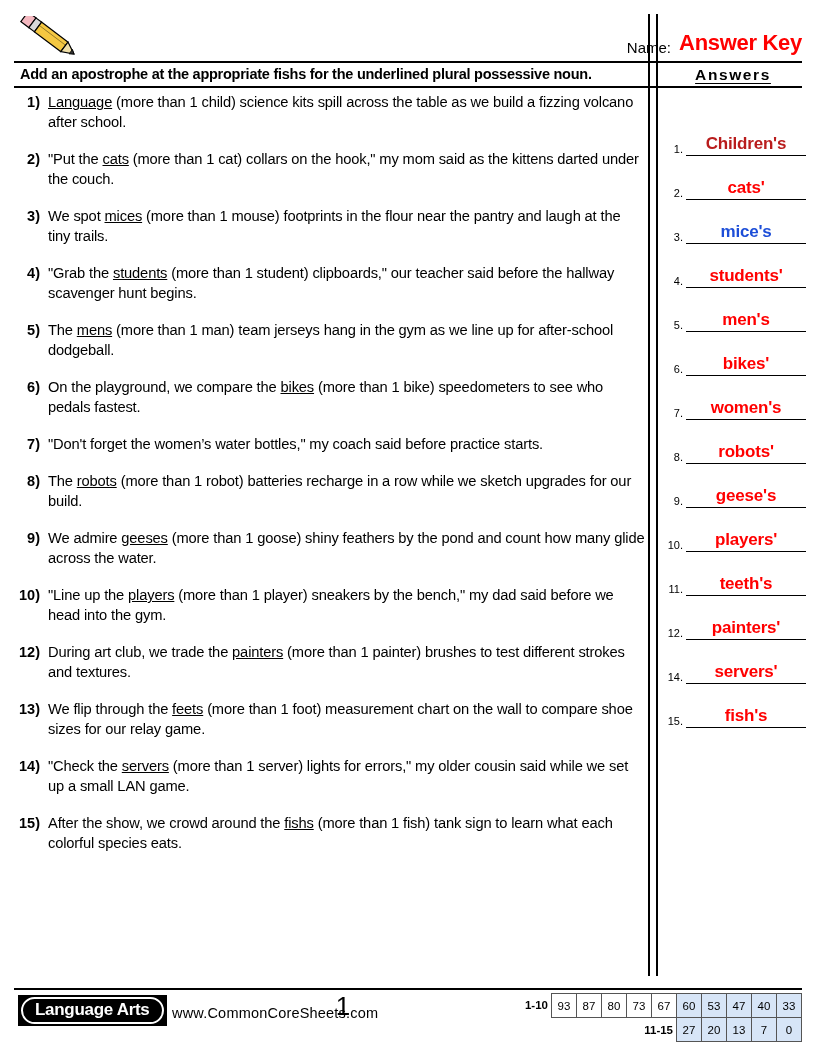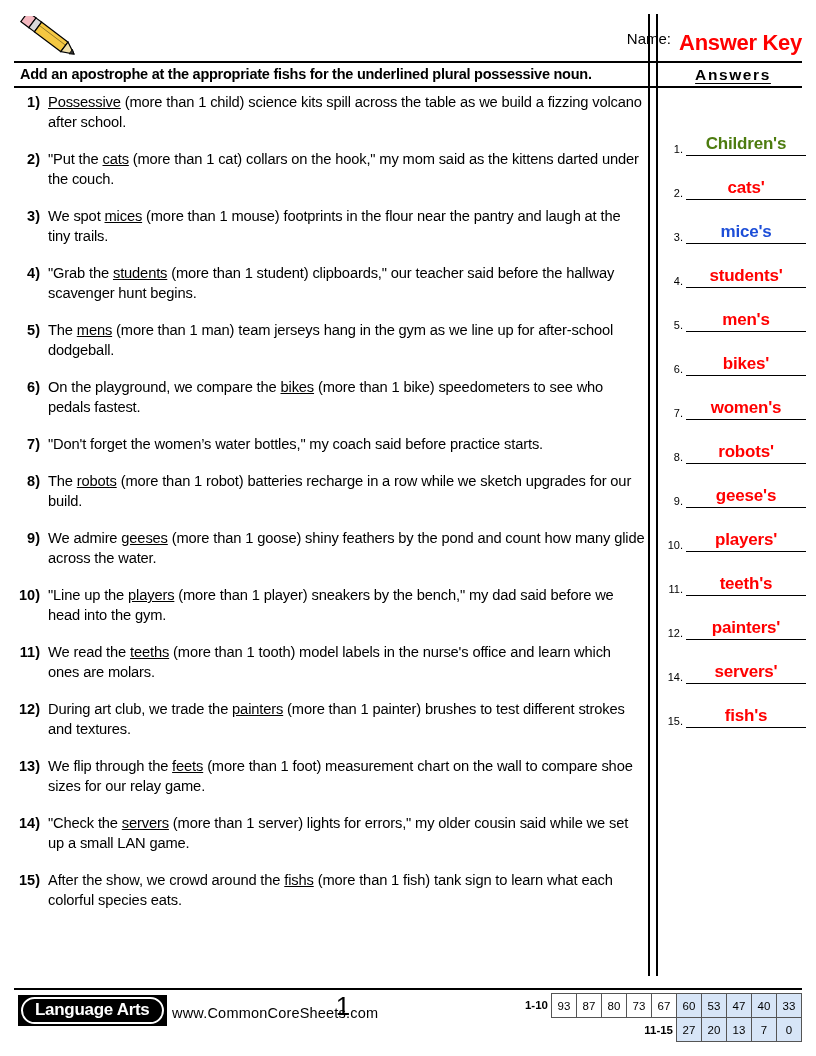--- a/index.html
+++ b/index.html
@@ -32,21 +32,21 @@
     font-size: 17px;
     font-family: "Liberation Sans", sans-serif;
     letter-spacing: -0.1px;
     padding-left: 20px;
     padding-right: 160px;
   }
   #name-block {
     position: absolute;
     right: 14px; top: 30px;
     display: flex;
-    align-items: flex-start;
+    align-items: flex-end;
     gap: 8px;
   }
   #name-label { font-size: 15px; }
   #name-value {
     font-size: 22px;
     font-weight: bold;
     color: #ff0000;
     letter-spacing: -0.3px;
   }
   #header-rule {
@@ -262,21 +262,21 @@
   <div id="instructions">Add an apostrophe at the appropriate fishs for the underlined plural possessive noun.</div>
   <div id="instr-rule"></div>
 </div>
 
 <div class="vdiv" id="vdiv-a"></div>
 <div class="vdiv" id="vdiv-b"></div>
 
 <div id="questions">
     <div class="q-item">
       <div class="q-num">1)</div>
-      <div class="q-text"><span></span><u>Possessive</u><span> (more than 1 child) science kits spill across the table as we build a fizzing volcano after school.</span></div>
+      <div class="q-text"><span></span><u>Language</u><span> (more than 1 child) science kits spill across the table as we build a fizzing volcano after school.</span></div>
     </div>
     <div class="q-item">
       <div class="q-num">2)</div>
       <div class="q-text"><span>"Put the </span><u>cats</u><span> (more than 1 cat) collars on the hook," my mom said as the kittens darted under the couch.</span></div>
     </div>
     <div class="q-item">
       <div class="q-num">3)</div>
       <div class="q-text"><span>We spot </span><u>mices</u><span> (more than 1 mouse) footprints in the flour near the pantry and laugh at the tiny trails.</span></div>
     </div>
     <div class="q-item">
@@ -299,24 +299,20 @@
       <div class="q-num">8)</div>
       <div class="q-text"><span>The </span><u>robots</u><span> (more than 1 robot) batteries recharge in a row while we sketch upgrades for our build.</span></div>
     </div>
     <div class="q-item">
       <div class="q-num">9)</div>
       <div class="q-text"><span>We admire </span><u>geeses</u><span> (more than 1 goose) shiny feathers by the pond and count how many glide across the water.</span></div>
     </div>
     <div class="q-item">
       <div class="q-num">10)</div>
       <div class="q-text"><span>"Line up the </span><u>players</u><span> (more than 1 player) sneakers by the bench," my dad said before we head into the gym.</span></div>
-    </div>
-    <div class="q-item">
-      <div class="q-num">11)</div>
-      <div class="q-text"><span>We read the </span><u>teeths</u><span> (more than 1 tooth) model labels in the nurse's office and learn which ones are molars.</span></div>
     </div>
     <div class="q-item">
       <div class="q-num">12)</div>
       <div class="q-text"><span>During art club, we trade the </span><u>painters</u><span> (more than 1 painter) brushes to test different strokes and textures.</span></div>
     </div>
     <div class="q-item">
       <div class="q-num">13)</div>
       <div class="q-text"><span>We flip through the </span><u>feets</u><span> (more than 1 foot) measurement chart on the wall to compare shoe sizes for our relay game.</span></div>
     </div>
     <div class="q-item">
@@ -327,21 +323,21 @@
       <div class="q-num">15)</div>
       <div class="q-text"><span>After the show, we crowd around the </span><u>fishs</u><span> (more than 1 fish) tank sign to learn what each colorful species eats.</span></div>
     </div>
   </div>
 
 <div id="answers-panel">
   <div id="answers-heading">Answers</div>
   <div id="answers-list">
       <div class="a-item">
         <div class="a-num">1.</div>
-        <div class="a-blank" style="color: #4d7c0f;">Children's</div>
+        <div class="a-blank" style="color: #b91c1c;">Children's</div>
       </div>
       <div class="a-item">
         <div class="a-num">2.</div>
         <div class="a-blank" style="color: rgb(255, 0, 0);">cats'</div>
       </div>
       <div class="a-item">
         <div class="a-num">3.</div>
         <div class="a-blank" style="color: #1d4ed8;">mice's</div>
       </div>
       <div class="a-item">

